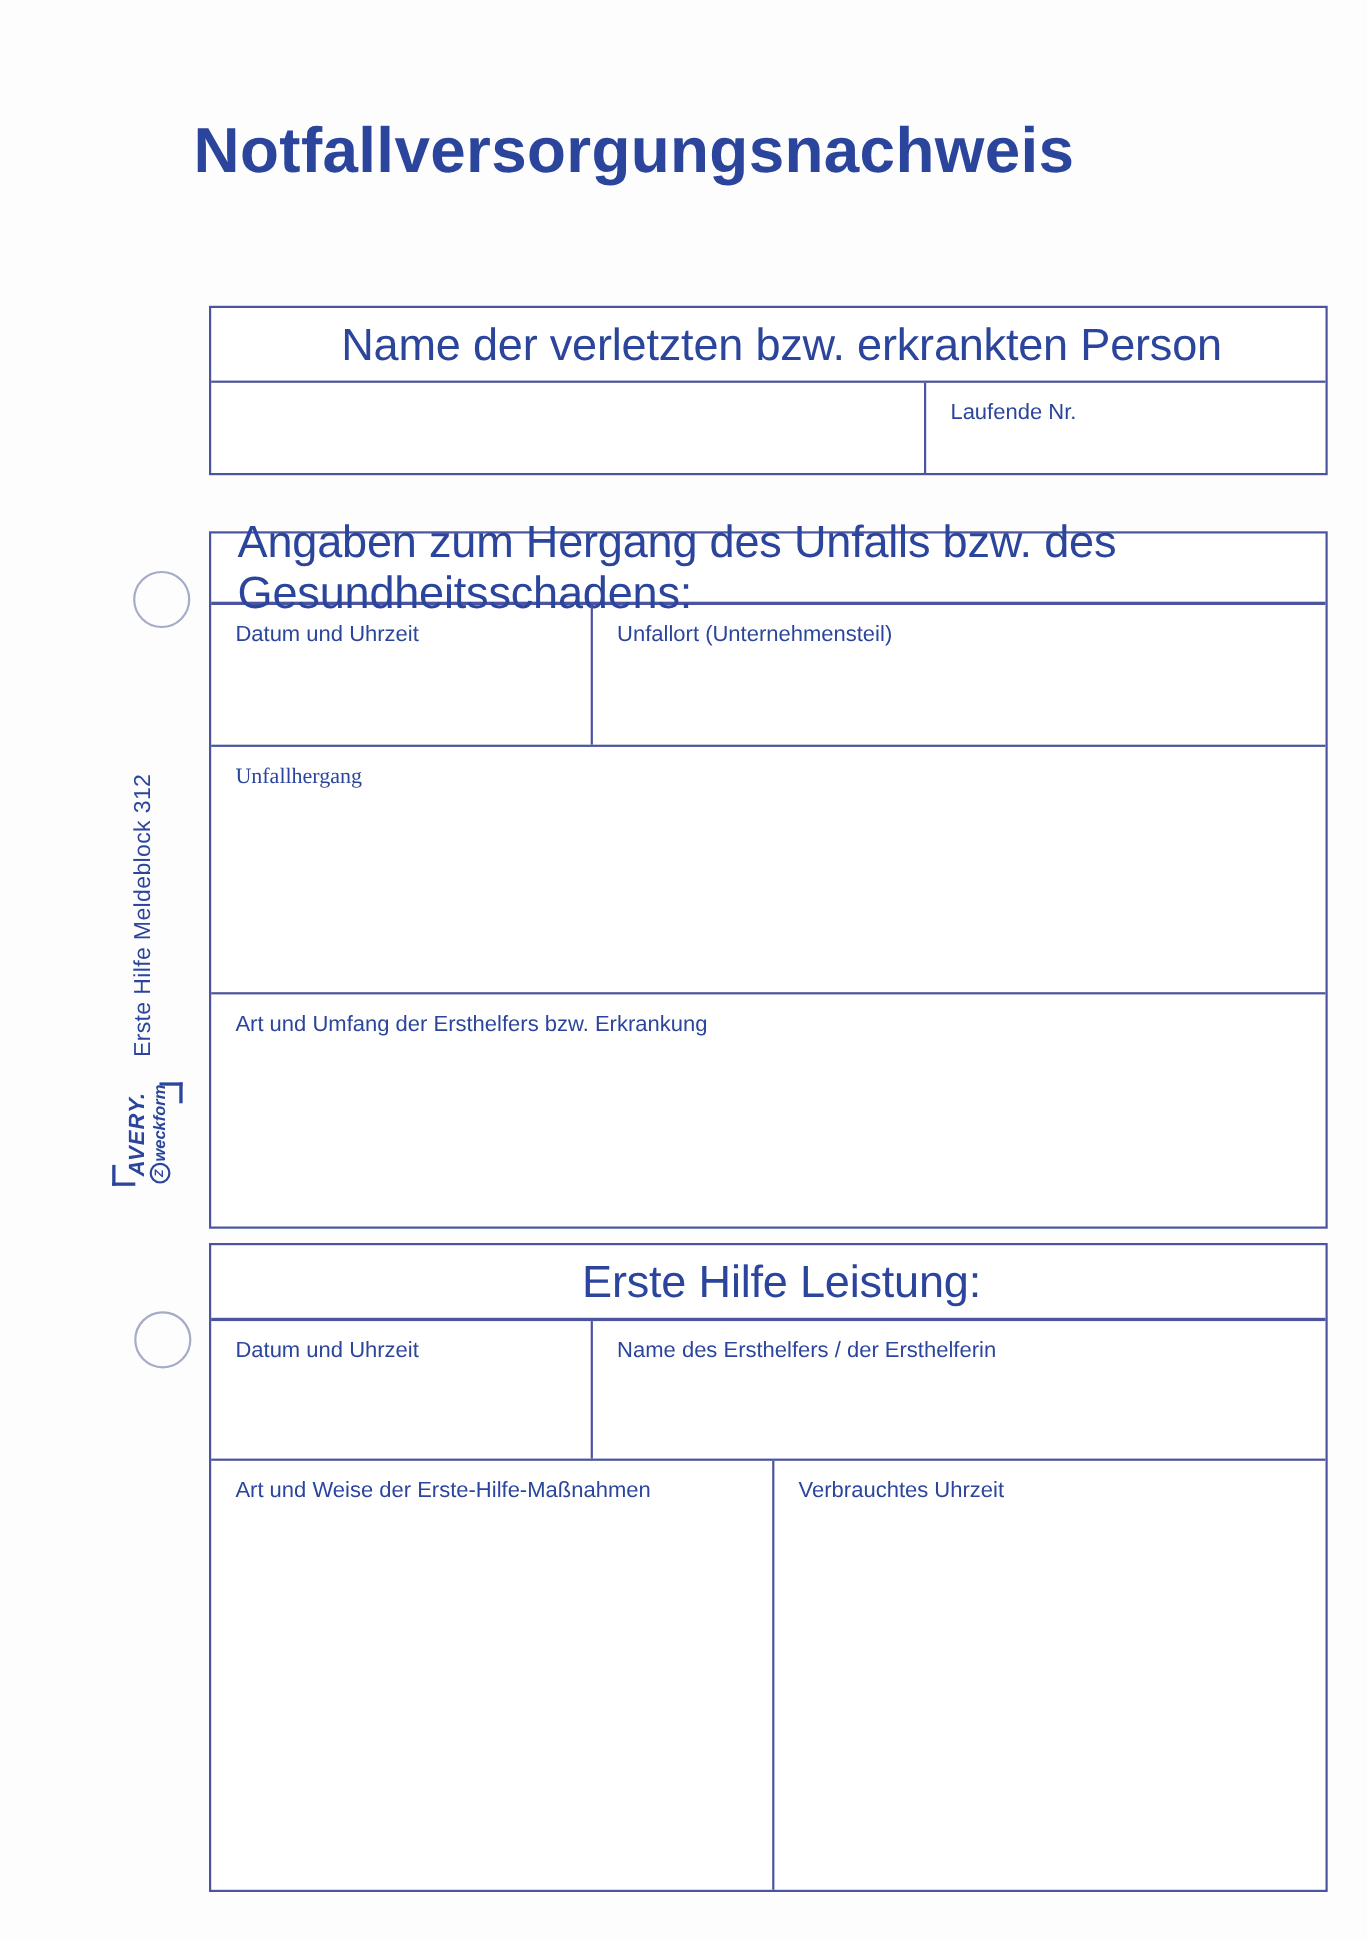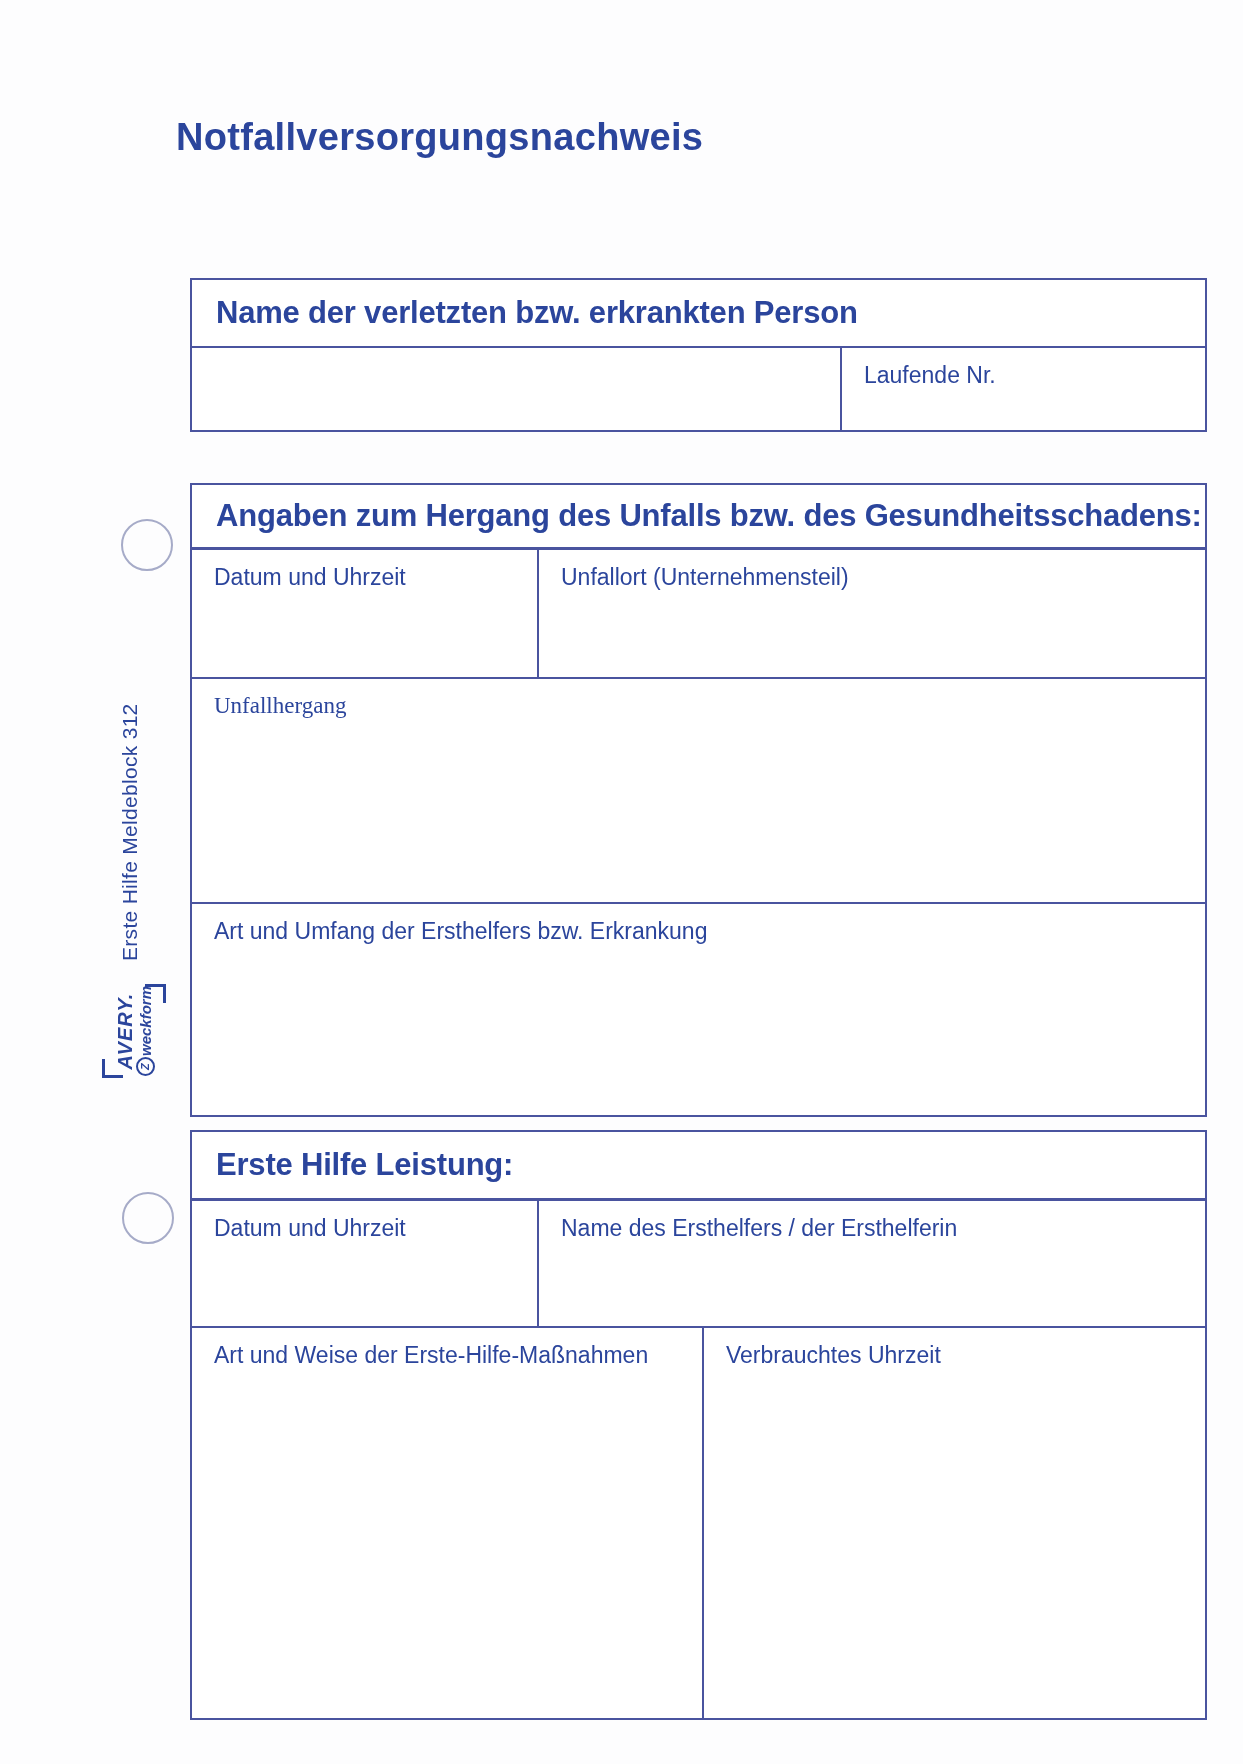--- a/index.html
+++ b/index.html
@@ -1,21 +1,21 @@
 <!DOCTYPE html>
 <html style="--ink: #2b459c; --line: #4a549f; --hole: #a6abc8; --paper: #fdfdfe;"><head>
 <meta charset="utf-8">
 <style>
   :root { --ink:#2b459c; --line:#4a549f; --hole:#a6abc8; --paper:#fdfdfe; }
   * { margin:0; padding:0; }
   body { background:#e9e9ee; }
   .page { position:relative; width:1243px; height:1764px; background:var(--paper);
           font-family:"Liberation Sans", sans-serif; color:var(--ink); overflow:hidden; }
 
-  .title { position:absolute; left:176px; top:112px; font-size:38px; line-height:50px;
+  .title { position:absolute; left:176px; top:112px; font-size:58px; line-height:50px;
            font-weight:bold; letter-spacing:0.3px; }
   .subtitle { position:absolute; left:178px; top:172px; font-size:30px; line-height:34px; }
 
   .hole { position:absolute; width:48px; height:48px; border:2px solid var(--hole);
           border-radius:50%; background:transparent; }
   .hole1 { left:121px; top:519px; }
   .hole2 { left:122px; top:1192px; }
 
   .side-label { position:absolute; left:21px; top:839px; width:218px; height:26px;
                 transform:rotate(-90deg); font-size:21px; line-height:26px;
@@ -35,31 +35,31 @@
             border-radius:50%; align-items:center; justify-content:center;
             font-size:11px; flex:0 0 auto; }
 
   .box { position:absolute; left:190px; width:1017px; border:2px solid var(--line);
          background:#fff; box-sizing:border-box; display:flex; flex-direction:column; }
   .box1 { top:278px; height:154px; }
   .box2 { top:483px; height:634px; }
   .box3 { top:1130px; height:590px; }
 
   .sec-header { flex:0 0 auto; display:flex; align-items:center; padding-left:24px;
-                font-weight:bold; font-size:31px; letter-spacing:-0.2px;
-                border-bottom:2px solid var(--line); }
+                font-weight:normal; font-size:41px; letter-spacing:-0.2px;
+                border-bottom:2px solid var(--line);justify-content:center; }
   .box1 .sec-header { height:66px; }
   .box2 .sec-header { height:62px; border-bottom-width:3px; }
   .box3 .sec-header { height:66px; border-bottom-width:3px; }
 
   .row { display:flex; flex:1 1 auto; min-height:0; }
   .row + .row { border-top:2px solid var(--line); }
   .rfix { flex:0 0 auto; }
   .cell { position:relative; box-sizing:border-box; padding:13px 2px 0 22px;
-          font-size:23px; line-height:28px; flex:1 1 auto; min-width:0; }
+          font-size:20px; line-height:28px; flex:1 1 auto; min-width:0; }
   .cell + .cell { border-left:2px solid var(--line); }
 
   .box1 .c-name   { width:648px; flex:0 0 auto; }
   .box2 .r1 .c1   { width:345px; flex:0 0 auto; }
   .box2 .r1       { height:127px; }
   .box2 .r2       { height:223px;font-family:Liberation Serif, serif; }
   .box2 .r3 .c1   { width:647px; flex:0 0 auto; }
   .box3 .r1 .c1   { width:345px; flex:0 0 auto; }
   .box3 .r1       { height:125px; }
   .box3 .r2 .c1   { width:510px; flex:0 0 auto; }

